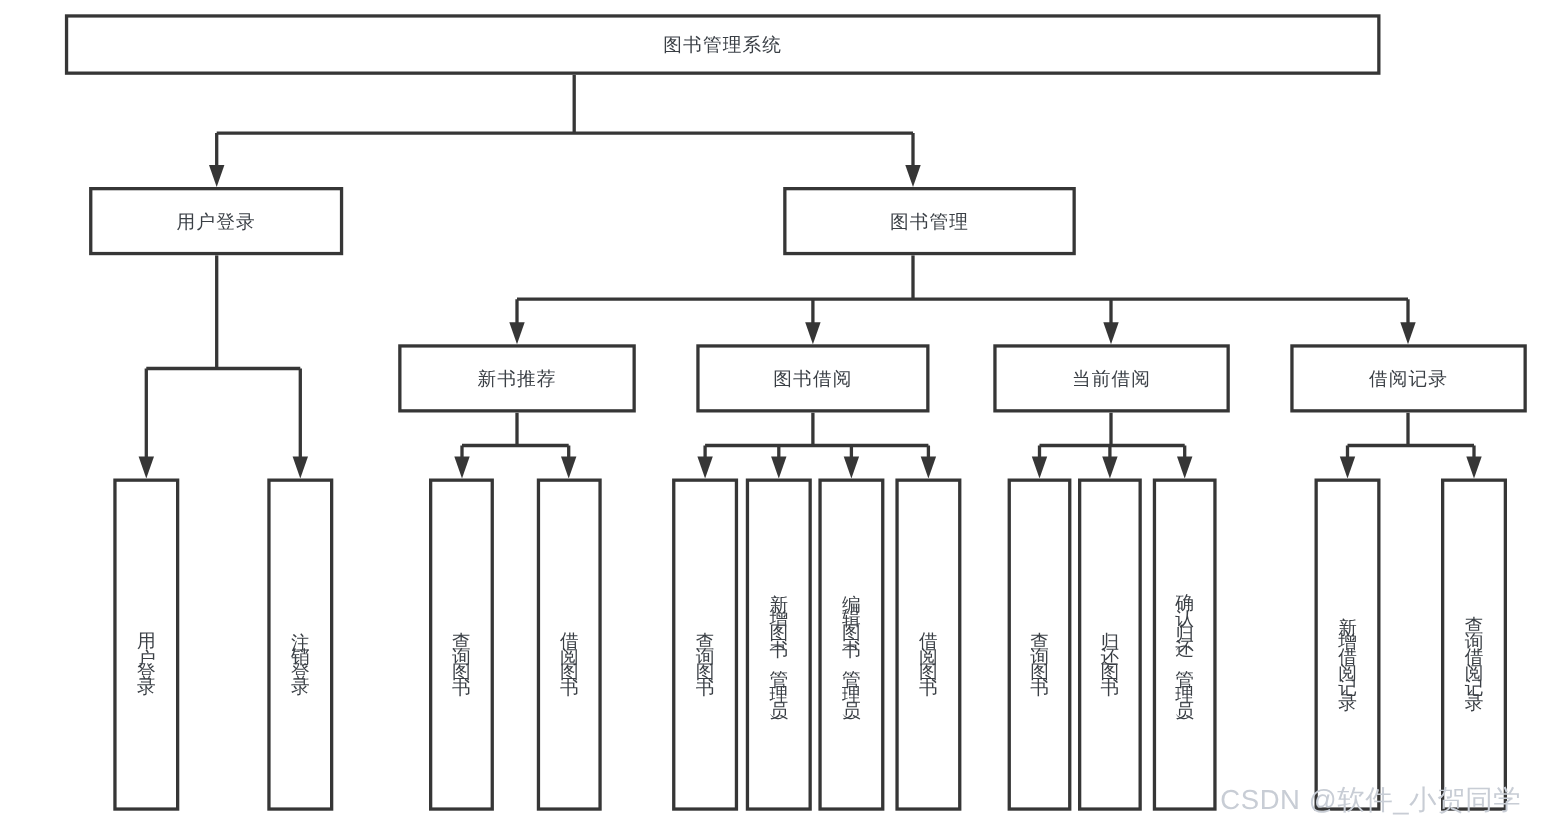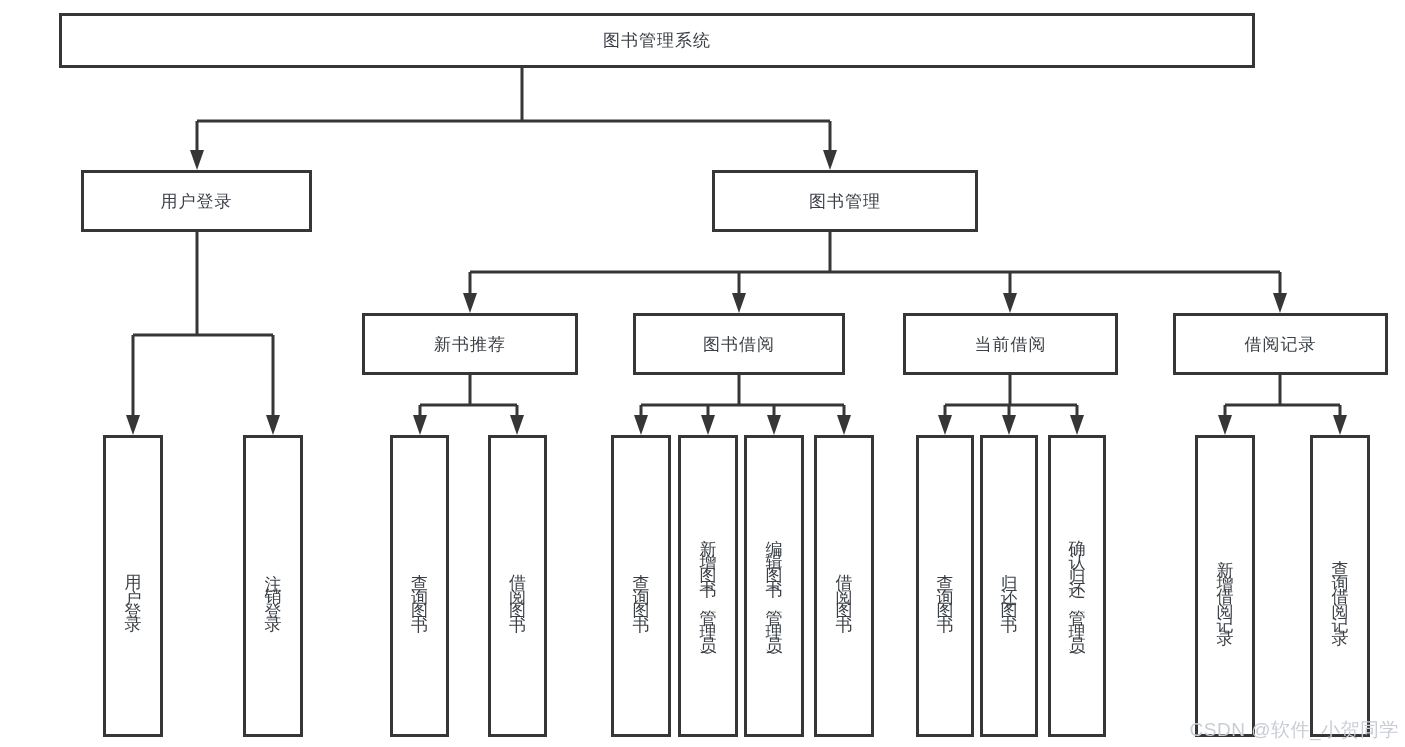--- a/index.html
+++ b/index.html
@@ -17,22 +17,22 @@
   .box{
     position:absolute;box-sizing:border-box;border:3px solid var(--border);
     background:#fff;display:flex;align-items:center;justify-content:center;
     color:var(--text);font-size:17px;letter-spacing:1px;
   }
   .vbox{
     writing-mode:vertical-lr;text-orientation:mixed;
     letter-spacing:14px;line-height:1;padding-top:6px;
   }
   #watermark{
-    position:absolute;right:6px;bottom:4px;z-index:10;
-    font-size:19px;letter-spacing:0.5px;color:var(--watermark);
+    position:absolute;right:22px;bottom:4px;z-index:10;
+    font-size:25px;letter-spacing:0.5px;color:var(--watermark);
   }
 </style>
 </head>
 <body>
 
 <div id="canvas">
 
   <svg id="connectors" viewBox="0 0 1405 747" xmlns="http://www.w3.org/2000/svg">
 
     <path d="M522,68 V121 M197,121 H830 M197,121 V152 M830,121 V152"></path>

